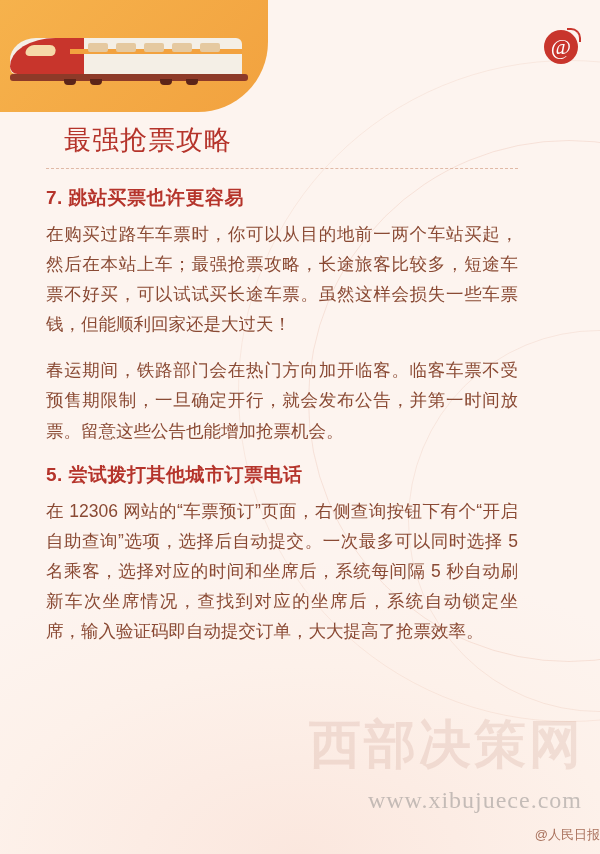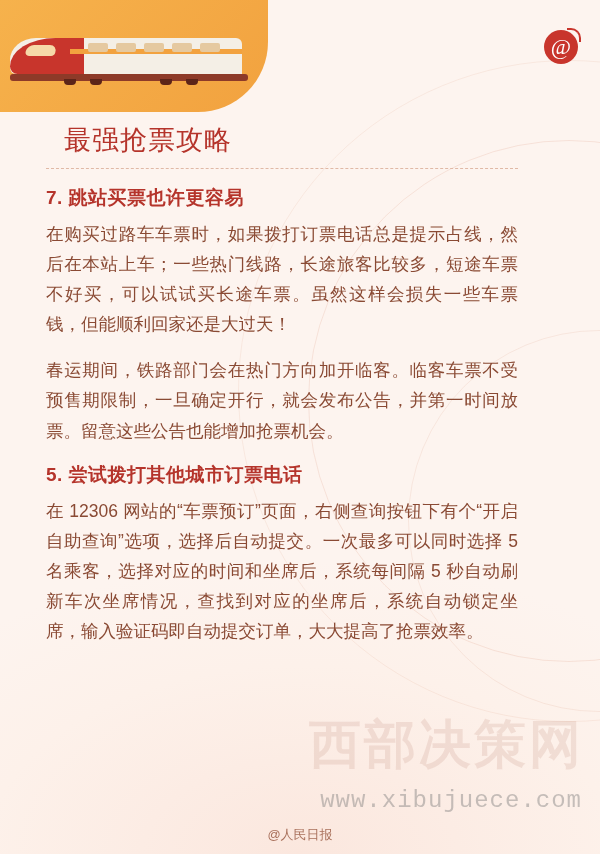--- a/index.html
+++ b/index.html
@@ -191,30 +191,30 @@
     letter-spacing: 3px;
     pointer-events: none;
     white-space: nowrap;
   }
   .wm-url {
     position: absolute;
     right: 18px;
     bottom: 40px;
     font-size: 24px;
     color: rgba(120, 120, 120, 0.42);
-    font-family: Liberation Mono, monospace;
+    font-family: Liberation Serif, serif;
     letter-spacing: 1px;
     pointer-events: none;
     margin-top: 44px;
   }
   .footer {
     position: absolute;
     left: 0; right: 0;
     bottom: 10px;
-    text-align: center;
+    text-align: right;
     font-size: 13px;
     color: #a9715c;
   }
 </style>
 </head>
 <body>
 
 <div class="poster">
 
   <div class="arc arc1"></div>
@@ -242,21 +242,21 @@
   <div class="logo">
     <div class="logo-mark">@</div>
   </div>
 
   <div class="content">
     <h1 class="main-title">最强抢票攻略</h1>
     <div class="divider"></div>
 
     <div class="section">
       <h2 class="sec-title">7. 跳站买票也许更容易</h2>
-      <p class="sec-body">在购买过路车车票时，如果拨打订票电话总是提示占线，然后在本站上车；一些热门线路，长途旅客比较多，短途车票不好买，可以试试买长途车票。虽然这样会损失一些车票钱，但能顺利回家还是大过天！</p>
+      <p class="sec-body">在购买过路车车票时，你可以从目的地前一两个车站买起，然后在本站上车；最强抢票攻略，长途旅客比较多，短途车票不好买，可以试试买长途车票。虽然这样会损失一些车票钱，但能顺利回家还是大过天！</p>
     </div>
 
     <div class="section">
       <p class="sec-body">春运期间，铁路部门会在热门方向加开临客。临客车票不受预售期限制，一旦确定开行，就会发布公告，并第一时间放票。留意这些公告也能增加抢票机会。</p>
     </div>
 
     <div class="section">
       <h2 class="sec-title">5. 尝试拨打其他城市订票电话</h2>
     </div>
 

